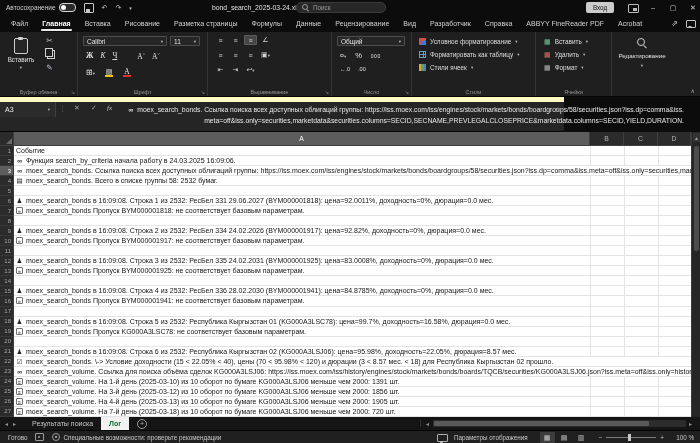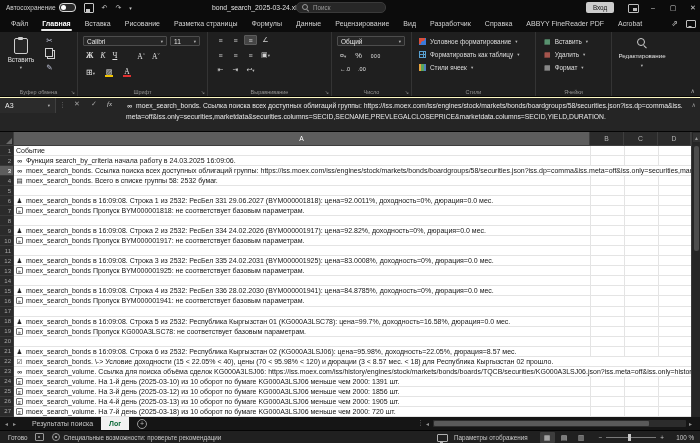--- a/index.html
+++ b/index.html
@@ -55,21 +55,21 @@
   .cf{background:linear-gradient(135deg,#d94f3d 50%,#3d7ad9 50%);}
   .ftb{border:1px solid #58a0d0;box-sizing:border-box;background:linear-gradient(#58a0d0,#58a0d0) 0 2px/7px 1px no-repeat,linear-gradient(#58a0d0,#58a0d0) 3px 0/1px 7px no-repeat;}
   .cst{background:linear-gradient(90deg,#e8a33d 33%,#58a65c 33% 66%,#4f81bd 66%);}
   .sqg{font-size:7px;line-height:7px;}
   .editing-btn{position:absolute;left:8px;top:6px;width:44px;display:flex;flex-direction:column;align-items:center;gap:4px;color:#e0e0e0;font-size:6.2px;text-align:center;}
   .magbig{position:relative;width:10px;height:10px;}
   .magbig::before{content:"";position:absolute;left:0;top:0;width:6px;height:6px;border:1px solid #cfcfcf;border-radius:50%;}
   .magbig::after{content:"";position:absolute;left:7px;top:7px;width:4px;height:1px;background:#cfcfcf;transform:rotate(45deg);transform-origin:0 0;}
   .rib-collapse{position:absolute;right:5px;bottom:2px;font-size:6px;color:#a8a8a8;}
   
-  .fbar{position:absolute;left:0;top:97px;width:700px;height:35px;background:#252525;border-top:1px solid #fef9c3;border-bottom:1px solid #050505;box-sizing:border-box;}
+  .fbar{position:absolute;left:0;top:97px;width:564px;height:35px;background:#252525;border-top:5px solid #fef9c3;border-bottom:1px solid #050505;box-sizing:border-box;text-align:right;}
   .namebox{position:absolute;left:0;top:0;width:56px;height:15px;display:flex;align-items:center;justify-content:space-between;padding:0 5px;box-sizing:border-box;background:#2b2b2b;border-right:1px solid #3f3f3f;color:#ececec;font-size:7px;}
   .fdots{position:absolute;left:59px;top:3px;color:#777;font-size:7px;}
   .fbtn{position:absolute;top:2px;font-size:7px;color:#a0a0a0;}
   .fx{font-family:"Liberation Serif",serif;font-style:italic;color:#c8c8c8;}
   .ftext{position:absolute;left:126px;top:2px;width:558px;height:24px;overflow:hidden;font-size:6.8px;line-height:11px;color:#e8e8e8;word-break:break-all;}
   .fchev{position:absolute;right:4px;top:3px;font-size:6px;color:#9a9a9a;}
   .ci{display:inline-block;min-width:7px;margin-right:3px;font-size:6.5px;line-height:7px;text-align:center;color:#222;}
   .ci[data-icon="link-icon"]::before{content:"∞";font-weight:bold;}
   .ci[data-icon="doc-icon"]::before{content:"▤";}
   .ci[data-icon="bell-icon"]::before{content:"♟";}

